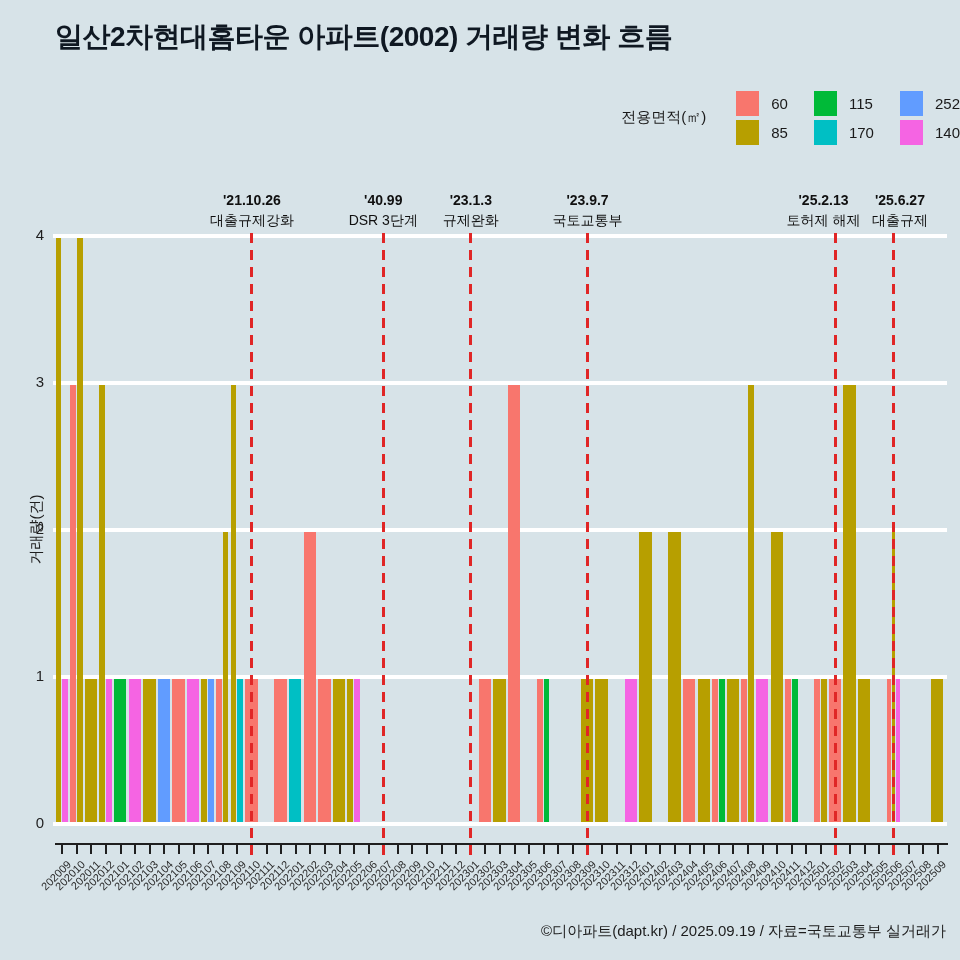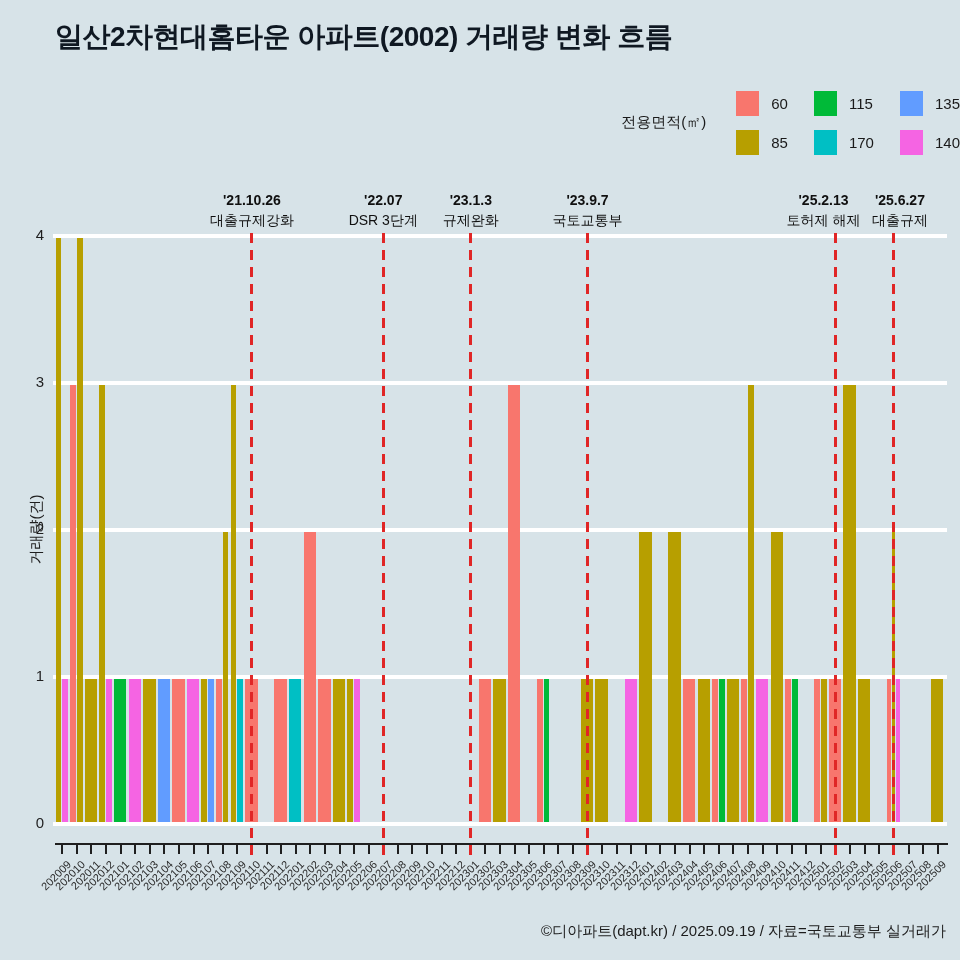--- a/index.html
+++ b/index.html
@@ -7,21 +7,21 @@
     width:960px;height:960px;overflow:hidden;position:relative;
     background:#d7e3e8;
     font-family:"Liberation Sans","DejaVu Sans",sans-serif;
     color:#1a1a1a;
   }
   #page{position:absolute;inset:0;width:960px;height:960px;}
   .title{position:absolute;left:55px;top:18px;font-size:28px;font-weight:800;color:#0f1822;letter-spacing:-0.5px;}
   .subtitle{position:absolute;left:55px;top:58px;font-size:17px;color:#2e2e2e;}
   .legend{position:absolute;left:0;top:90px;width:960px;display:flex;justify-content:flex-end;align-items:center;gap:26px;}
   .legend-title{font-size:15px;color:#1a1a1a;margin-right:4px;}
-  .legend-col{display:flex;flex-direction:column;gap:13px;}
+  .legend-col{display:flex;flex-direction:column;gap:3px;}
   .legend-item{display:flex;align-items:center;gap:12px;height:26px;}
   .legend-swatch{width:23px;height:25px;display:inline-block;}
   .legend-label{font-size:15px;color:#1a1a1a;}
   .plot{position:absolute;inset:0;}
   .gridline{position:absolute;left:53px;width:894px;height:4px;background:#ffffff;}
   .bar{position:absolute;}
   .ytick{position:absolute;left:8px;width:36px;text-align:right;font-size:15px;color:#1f1f1f;}
   .yaxis-title{position:absolute;left:-24px;top:520px;width:120px;text-align:center;font-size:15px;color:#1f1f1f;transform:rotate(-90deg);transform-origin:center;}
   .xaxis-line{position:absolute;left:55px;top:843px;width:893px;height:2px;background:#1f1f1f;}
   .xtick{position:absolute;top:845px;width:2px;height:9px;background:#1f1f1f;}
@@ -59,21 +59,21 @@
           <span class="legend-label">115</span>
         </div>
         <div class="legend-item">
           <span class="legend-swatch" style="background: rgb(0, 191, 196);"></span>
           <span class="legend-label">170</span>
         </div>
       </div>
       <div class="legend-col">
         <div class="legend-item">
           <span class="legend-swatch" style="background: rgb(97, 156, 255);"></span>
-          <span class="legend-label">135</span>
+          <span class="legend-label">252</span>
         </div>
         <div class="legend-item">
           <span class="legend-swatch" style="background: rgb(245, 100, 227);"></span>
           <span class="legend-label">140</span>
         </div>
       </div>
     </div>
 
   <div class="plot">
 
@@ -267,21 +267,21 @@
       <div class="bar" style="left: 891.697px; width: 3.47432px; top: 532px; height: 290px; background: rgb(183, 159, 0); z-index: 10;"></div>
       <div class="bar" style="left: 896.172px; width: 3.47432px; top: 679px; height: 143px; background: rgb(245, 100, 227); z-index: 10;"></div>
       <div class="bar" style="left: 930.993px; width: 12.423px; top: 679px; height: 143px; background: rgb(183, 159, 0); z-index: 10;"></div>
       <div class="event-line" style="left: 250.467px;"></div>
       <div class="event-label" style="left: 251.967px;">
         <div class="event-date">'21.10.26</div>
         <div class="event-name">대출규제강화</div>
       </div>
       <div class="event-line" style="left: 381.779px;"></div>
       <div class="event-label" style="left: 383.279px;">
-        <div class="event-date">'22.07</div>
+        <div class="event-date">'40.99</div>
         <div class="event-name">DSR 3단계</div>
       </div>
       <div class="event-line" style="left: 469.32px;"></div>
       <div class="event-label" style="left: 470.82px;">
         <div class="event-date">'23.1.3</div>
         <div class="event-name">규제완화</div>
       </div>
       <div class="event-line" style="left: 586.041px;"></div>
       <div class="event-label" style="left: 587.541px;">
         <div class="event-date">'23.9.7</div>

